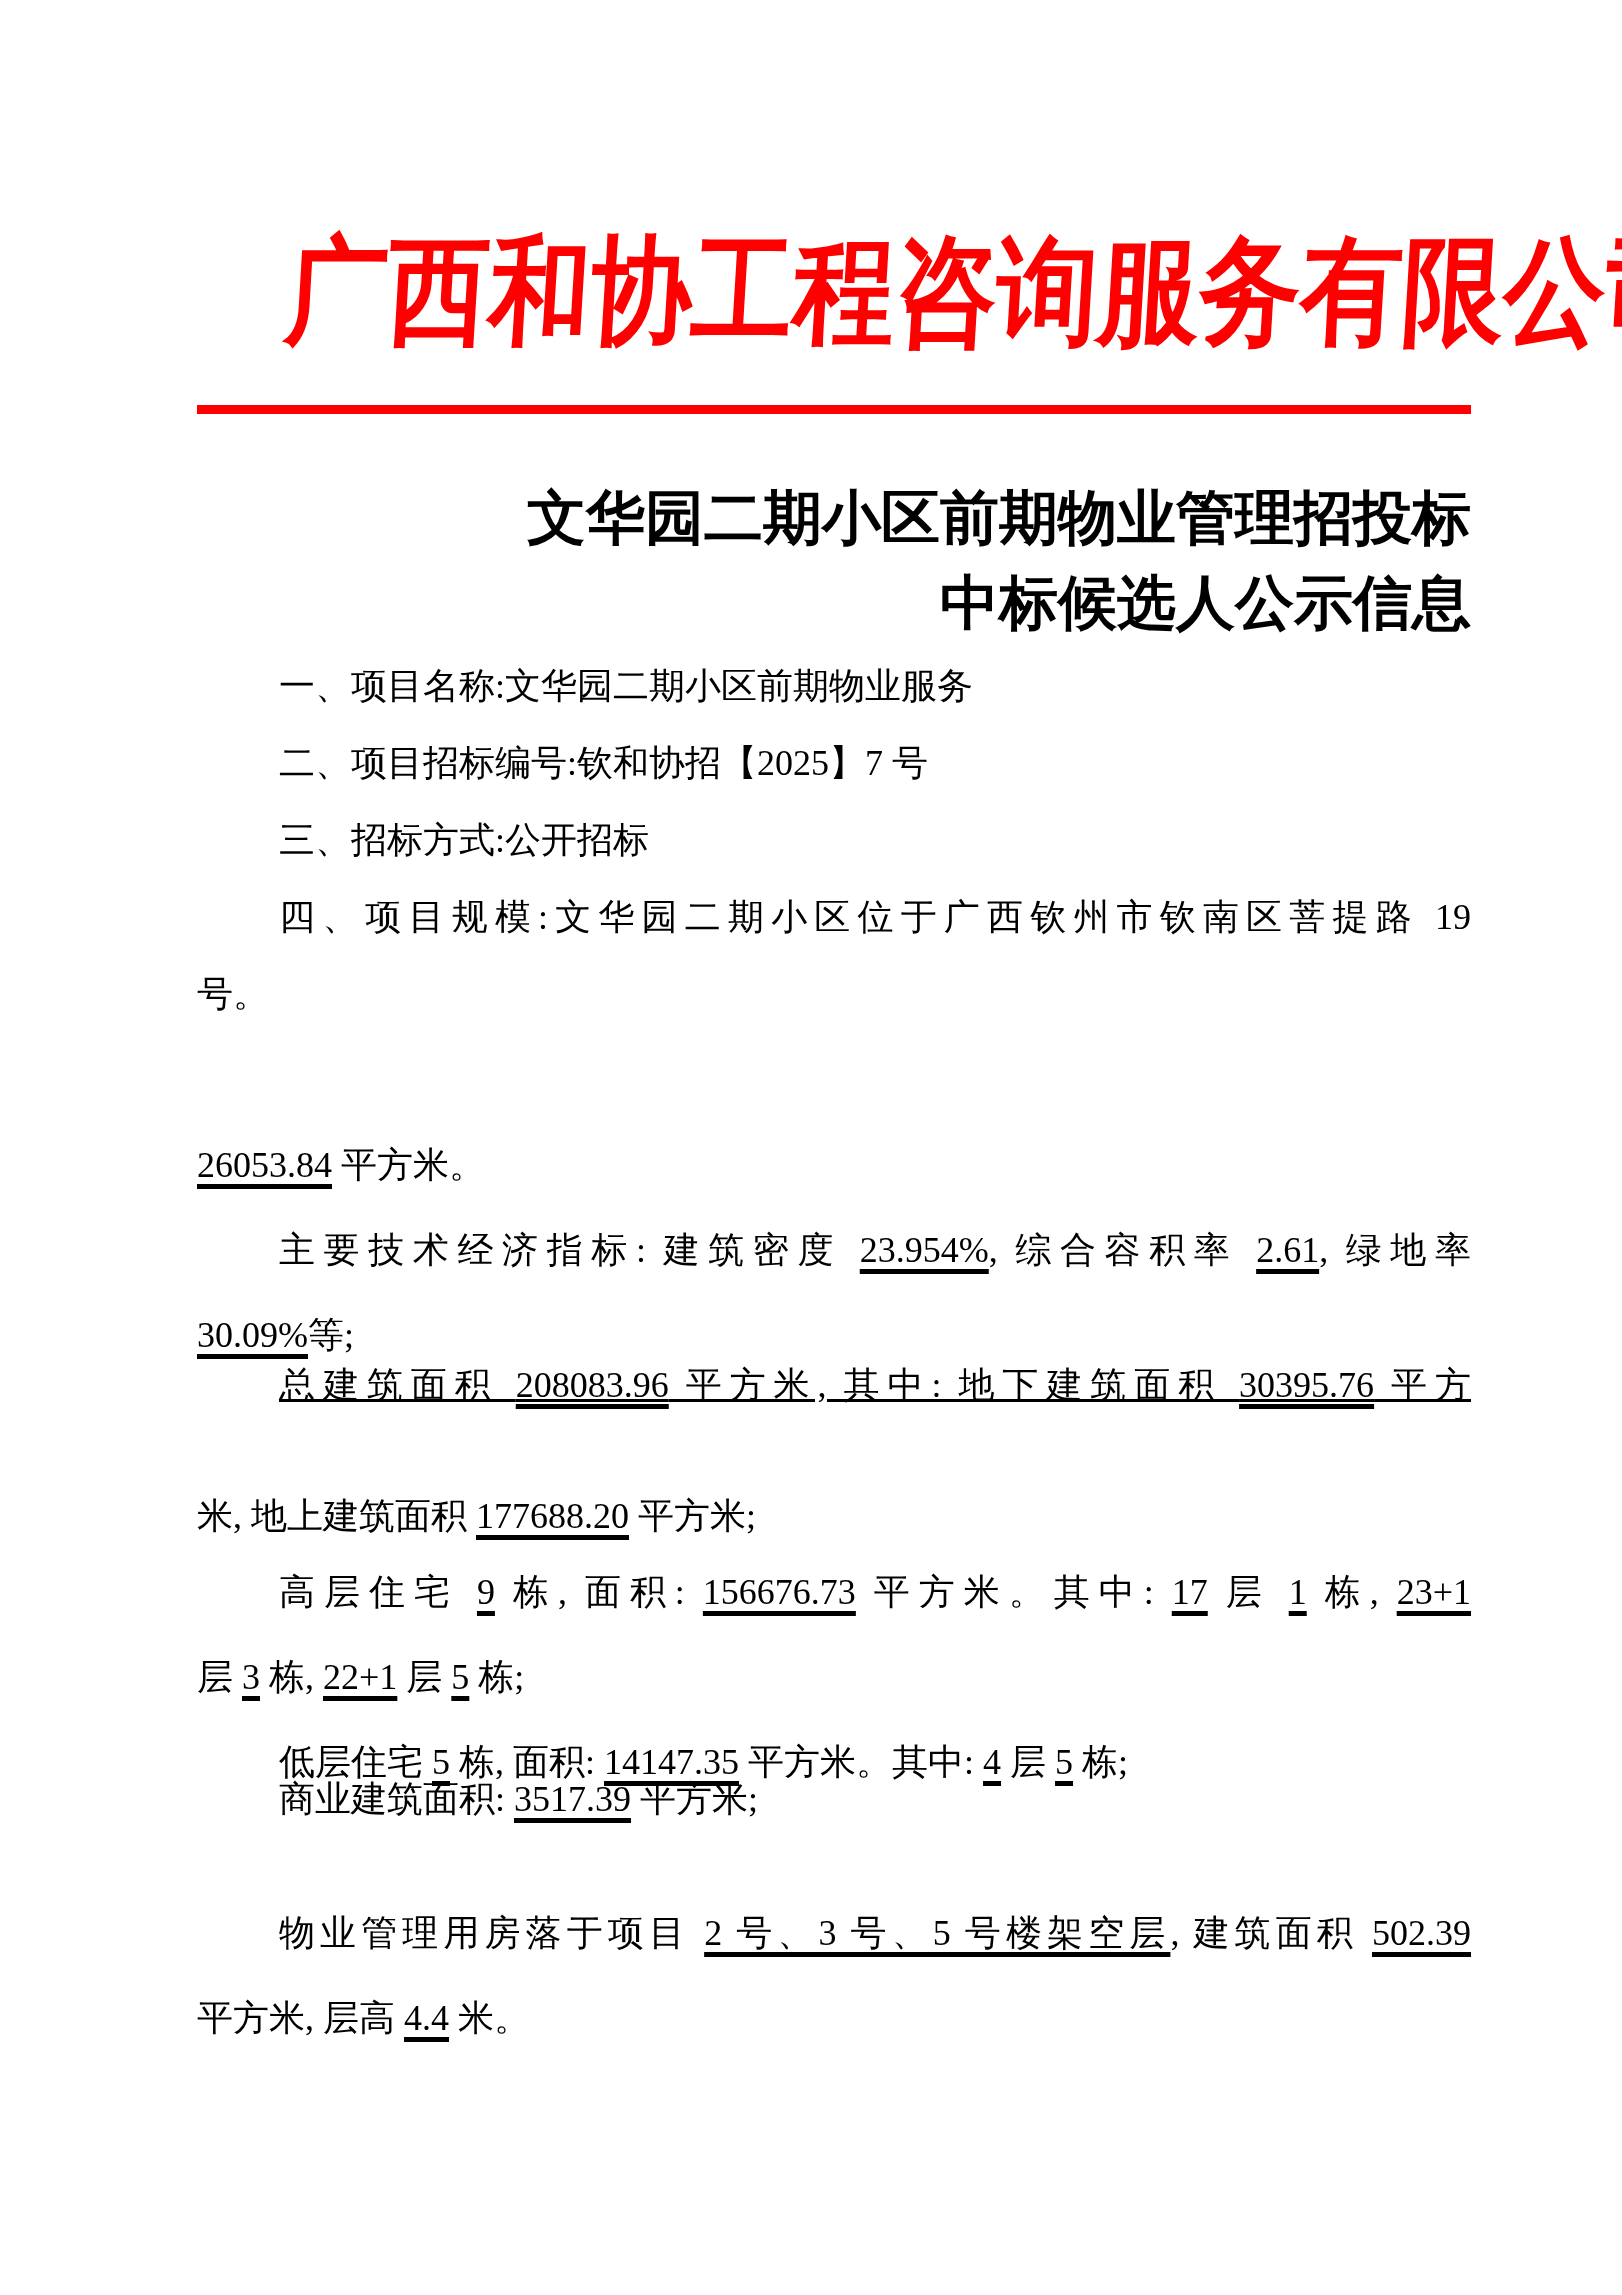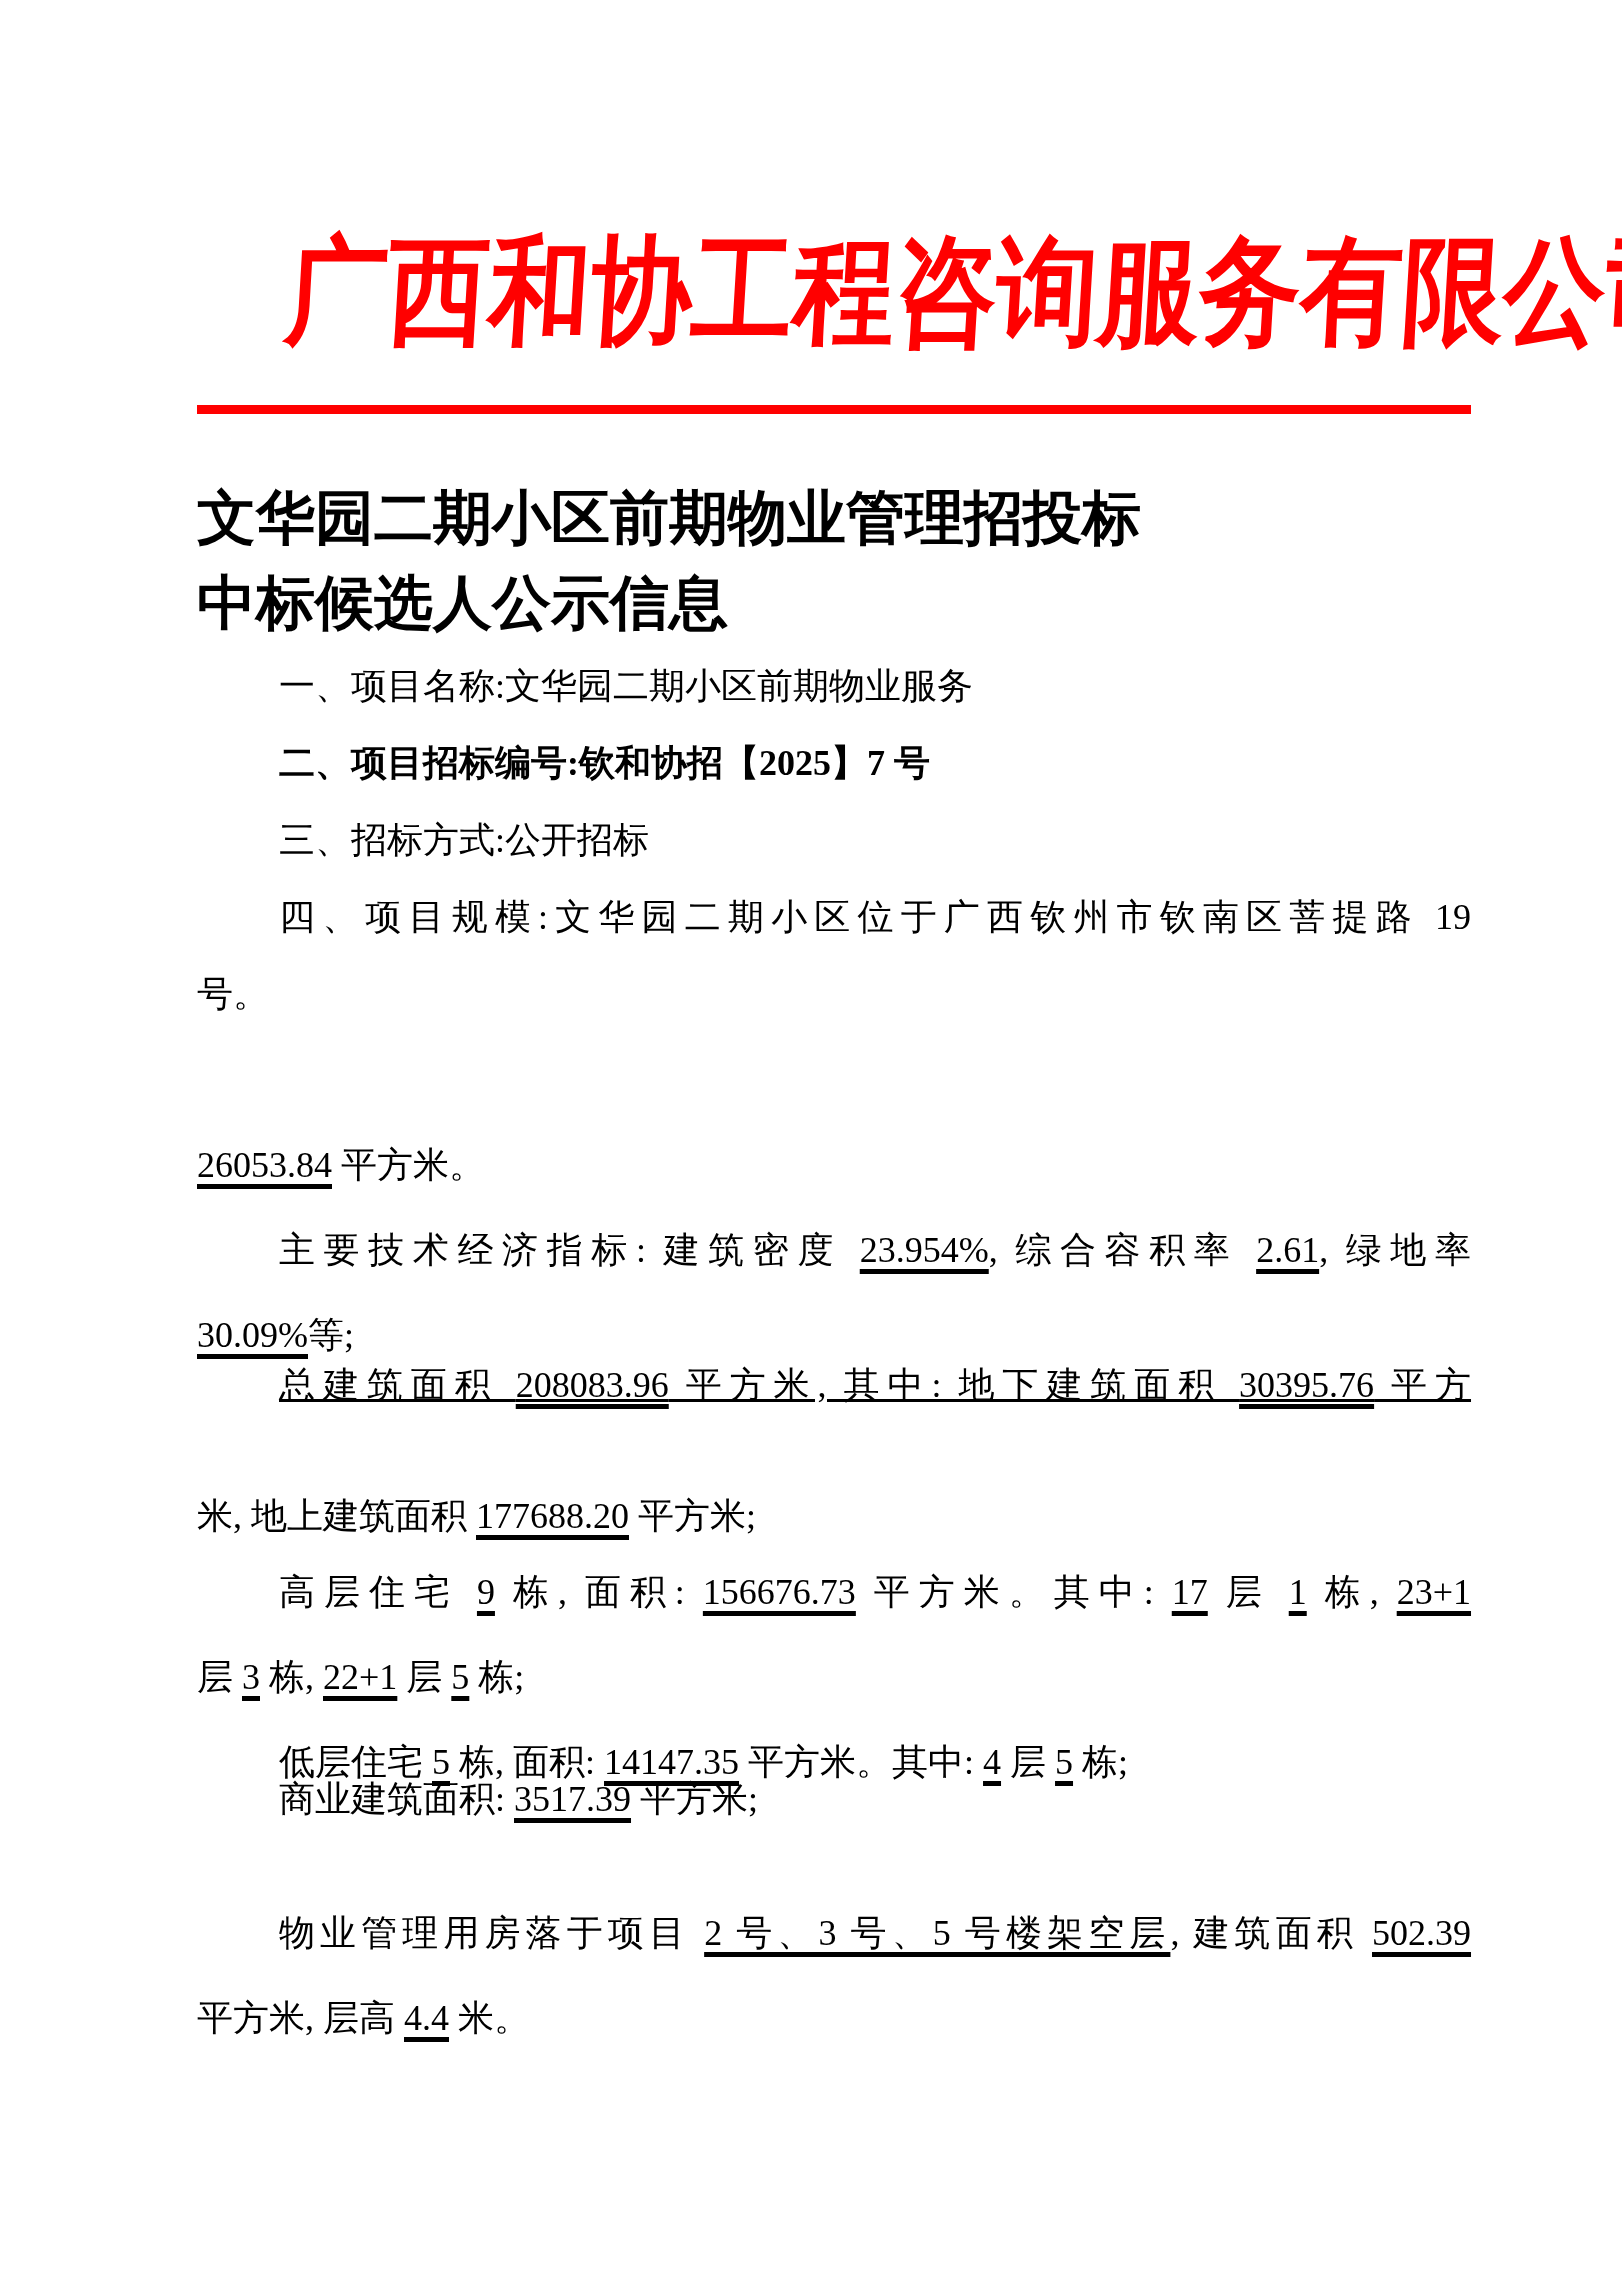--- a/index.html
+++ b/index.html
@@ -29,21 +29,21 @@
   }
   
   .letterhead-rule{
     position:absolute;left:197px;top:405px;width:1274px;height:9.2px;
     background:var(--red);
   }
 
   
   .doc-title{
     position:absolute;left:197px;top:476px;width:1274px;
-    text-align:left;font-weight:bold;
+    text-align:right;font-weight:bold;
     font-size:59px;line-height:85px;
     white-space:nowrap;
   }
 
   
   .body-lines{position:absolute;left:0;top:0;width:100%;height:100%;}
   .line{
     position:absolute;left:197px;
     font-size:36px;line-height:43px;
     white-space:nowrap;
@@ -73,21 +73,21 @@
 
   <div class="letterhead-rule"></div>
 
   <div class="doc-title">
     <div>文华园二期小区前期物业管理招投标</div>
     <div>中标候选人公示信息</div>
   </div>
 
   <div class="body-lines" id="body-lines">
       <div class="line indent" style="top: 665px;"><span>一、项目名称:文华园二期小区前期物业服务</span></div>
-      <div class="line indent" style="top: 742px; font-weight: bold;"><span>二、项目招标编号:钦和协招【2025】7 号</span></div>
+      <div class="line indent" style="top: 742px;"><span>二、项目招标编号:钦和协招【2025】7 号</span></div>
       <div class="line indent" style="top: 819px;"><span>三、招标方式:公开招标</span></div>
       <div class="line indent justify" style="top: 896px;"><span>四、项目规模:文华园二期小区位于广西钦州市钦南区菩提路 19</span></div>
       <div class="line" style="top: 973px;"><span>号。</span></div>
       <div class="line" style="top: 1144px;"><span class="u">26053.84</span><span> 平方米。</span></div>
       <div class="line indent justify" style="top: 1229px;"><span>主要技术经济指标: 建筑密度 </span><span class="u">23.954%</span><span>, 综合容积率 </span><span class="u">2.61</span><span>, 绿地率</span></div>
       <div class="line" style="top: 1314px;"><span class="u">30.09%</span><span>等;</span></div>
       <div class="line indent justify" style="top: 1364px; text-decoration: underline;"><span>总建筑面积 </span><span class="u">208083.96</span><span> 平方米, 其中: 地下建筑面积 </span><span class="u">30395.76</span><span> 平方</span></div>
       <div class="line" style="top: 1485px; margin-top: 10px;"><span>米, 地上建筑面积 </span><span class="u">177688.20</span><span> 平方米;</span></div>
       <div class="line indent justify" style="top: 1571px;"><span>高层住宅 </span><span class="u">9</span><span> 栋, 面积: </span><span class="u">156676.73</span><span> 平方米。其中: </span><span class="u">17</span><span> 层 </span><span class="u">1</span><span> 栋, </span><span class="u">23+1</span></div>
       <div class="line" style="top: 1656px;"><span>层 </span><span class="u">3</span><span> 栋, </span><span class="u">22+1</span><span> 层 </span><span class="u">5</span><span> 栋;</span></div>

